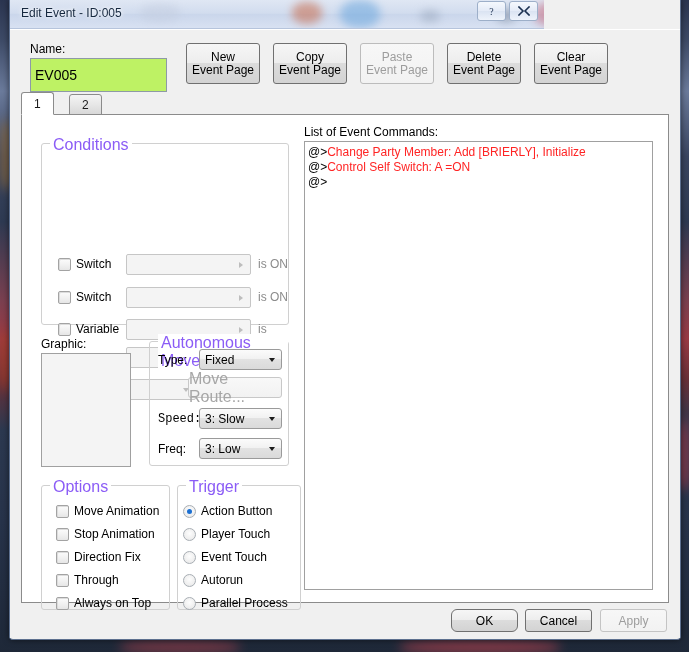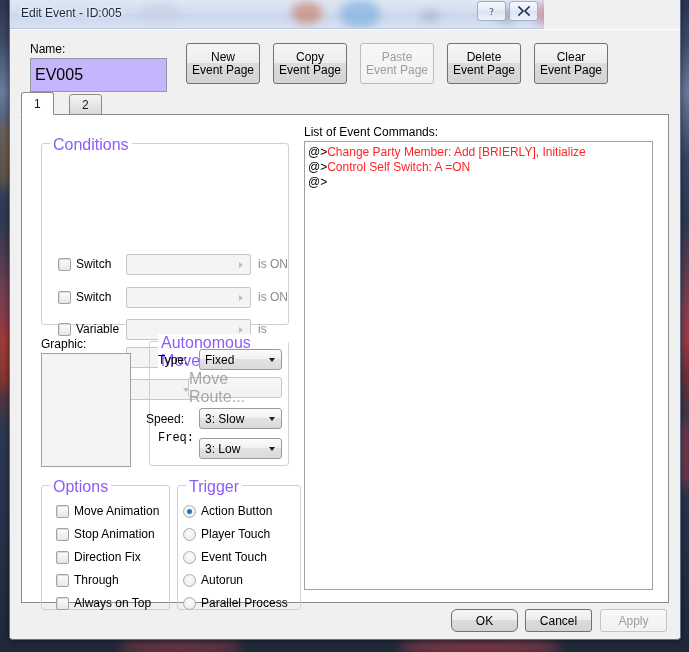--- a/index.html
+++ b/index.html
@@ -92,23 +92,23 @@
     background: #f0f0f0;
     border-top: 1px solid #ffffff;
   }
 
   
   #name-label { position: absolute; left: 20px; top: 12px; font-size: 12px; color: #000; }
   #name-input {
     position: absolute; left: 20px; top: 28px;
     width: 137px; height: 21px;
     border: 1px solid #8e9aa6;
-    background: #c4b5fd;
+    background: #bef264;
     font-family: "Liberation Sans", sans-serif;
-    font-size: 16px;
+    font-size: 14px;
     color: #000;
     padding: 16px 4px;
     outline: none;
   }
 
   
   .page-btn {
     position: absolute; top: 13px;
     width: 74px; height: 41px;
     border: 1px solid #707070;
@@ -486,28 +486,28 @@
       <div class="lbl" style="left:136px; top:238px;">Type:</div>
       <div class="combo" style="left:177px; top:234px; width:83px;">
         <span>Fixed</span>
         <span class="cbtn">
             <span class="tri-down-on"></span>
           </span>
       </div>
       <div class="btn-dis" style="left:166px; top:262px; width:94px; height:21px;">
         <span>Move Route...</span>
       </div>
-      <div class="lbl" style="left:124px; top:297px;">Speed:</div>
+      <div class="lbl" style="left:136px; top:297px;font-family:Liberation Mono, monospace;">Speed:</div>
       <div class="combo" style="left:177px; top:293px; width:83px;">
         <span>3: Slow</span>
         <span class="cbtn">
             <span class="tri-down-on"></span>
           </span>
       </div>
-      <div class="lbl" style="left:136px; top:316px;font-family:Liberation Mono, monospace;">Freq:</div>
+      <div class="lbl" style="left:136px; top:327px;">Freq:</div>
       <div class="combo" style="left:177px; top:323px; width:83px;">
         <span>3: Low</span>
         <span class="cbtn">
             <span class="tri-down-on"></span>
           </span>
       </div>
 
       <div class="group" id="grp-options">
         <div class="gtitle">Options</div>
       </div>

